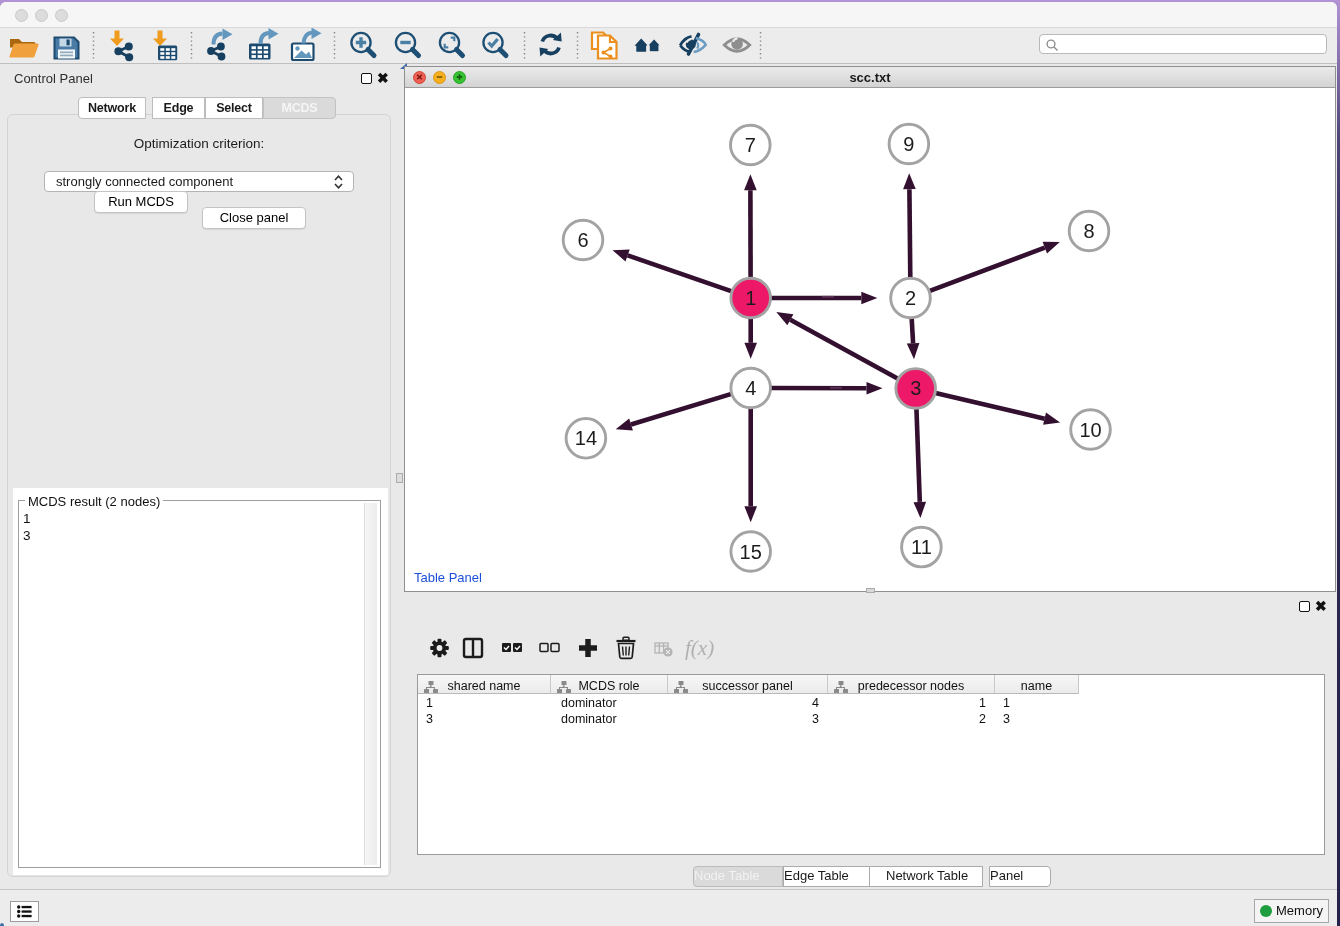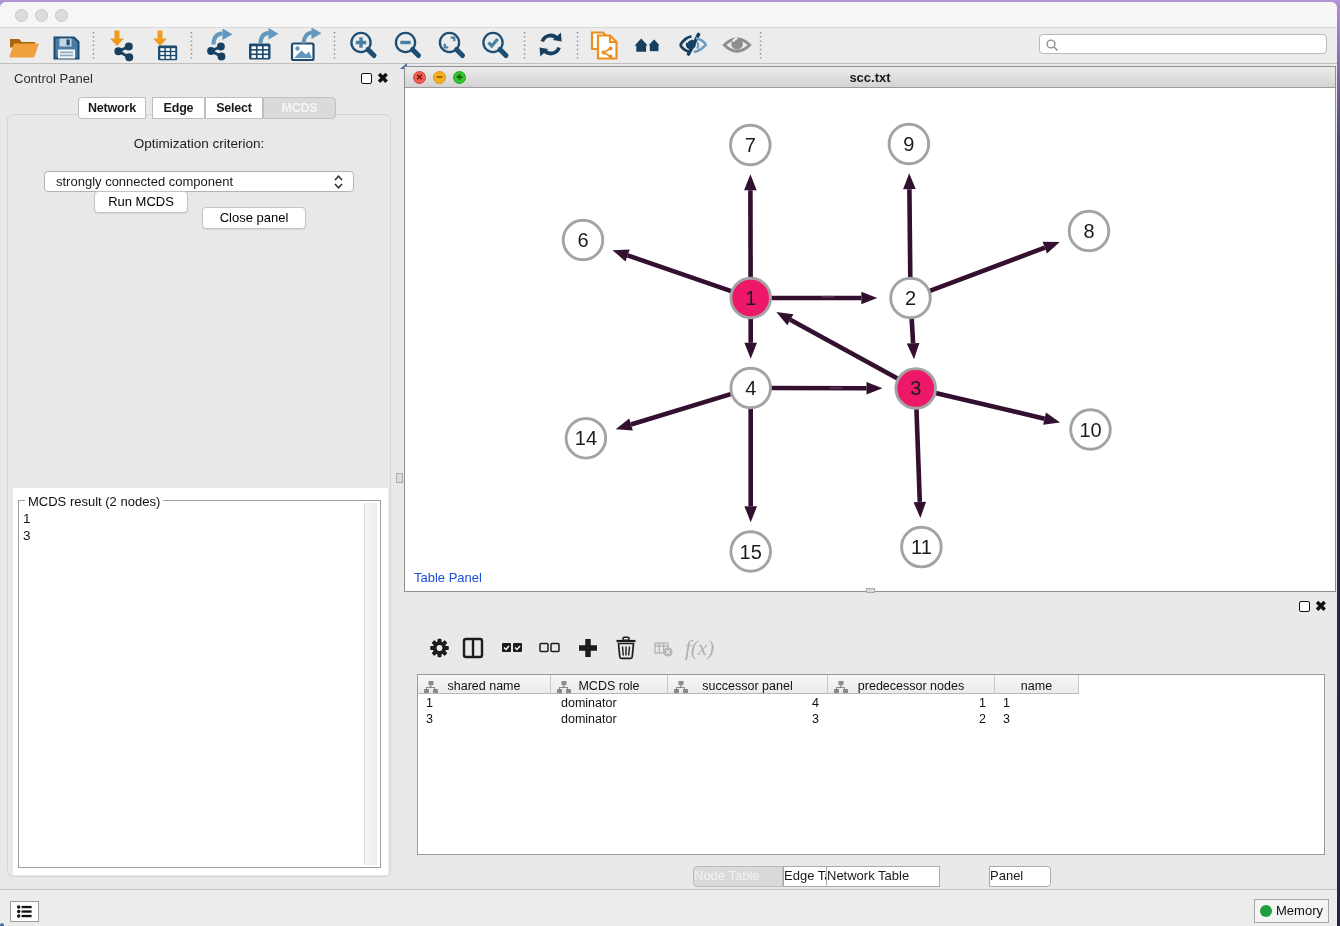--- a/index.html
+++ b/index.html
@@ -460,21 +460,21 @@
     <div class="td" style="left:410px; top:20px; width:158px; text-align:right;">1</div>
     <div class="td" style="left:585px; top:20px;">1</div>
     <div class="td" style="left:8px; top:36px;">3</div>
     <div class="td" style="left:143px; top:36px;">dominator</div>
     <div class="td" style="left:250px; top:36px; width:151px; text-align:right;">3</div>
     <div class="td" style="left:410px; top:36px; width:158px; text-align:right;">2</div>
     <div class="td" style="left:585px; top:36px;">3</div>
   </div>
   <div class="btab" style="left:693px; width:90px; border-radius:4px 0 0 4px; background:#dadada; color:#f2f2f2; border-color:#bbb;">Node Table</div>
   <div class="btab" style="left:783px; width:92px;">Edge Table</div>
-  <div class="btab" style="left:826px; width:114px;">Network Table</div>
+  <div class="btab" style="left:869px; width:114px;padding-left:16px;">Network Table</div>
   <div class="btab" style="left:989px; width:62px; border-radius:0 4px 4px 0;">Panel</div>
   <div id="statusbar">
     <div style="position:absolute; left:10px; top:11px; width:29px; height:21px; background:#fdfdfd; border:1px solid #9c9c9c;">
       <svg width="15" height="13" viewBox="0 0 15 13" style="position:absolute; left:6px; top:3px;">
         <g fill="#111">
           <circle cx="1.7" cy="2" r="1.7"></circle>
             <circle cx="1.7" cy="6.5" r="1.7"></circle>
             <circle cx="1.7" cy="11" r="1.7"></circle>
           <rect x="4.6" y="0.9" width="10" height="2.3"></rect>
             <rect x="4.6" y="5.4" width="10" height="2.3"></rect>

